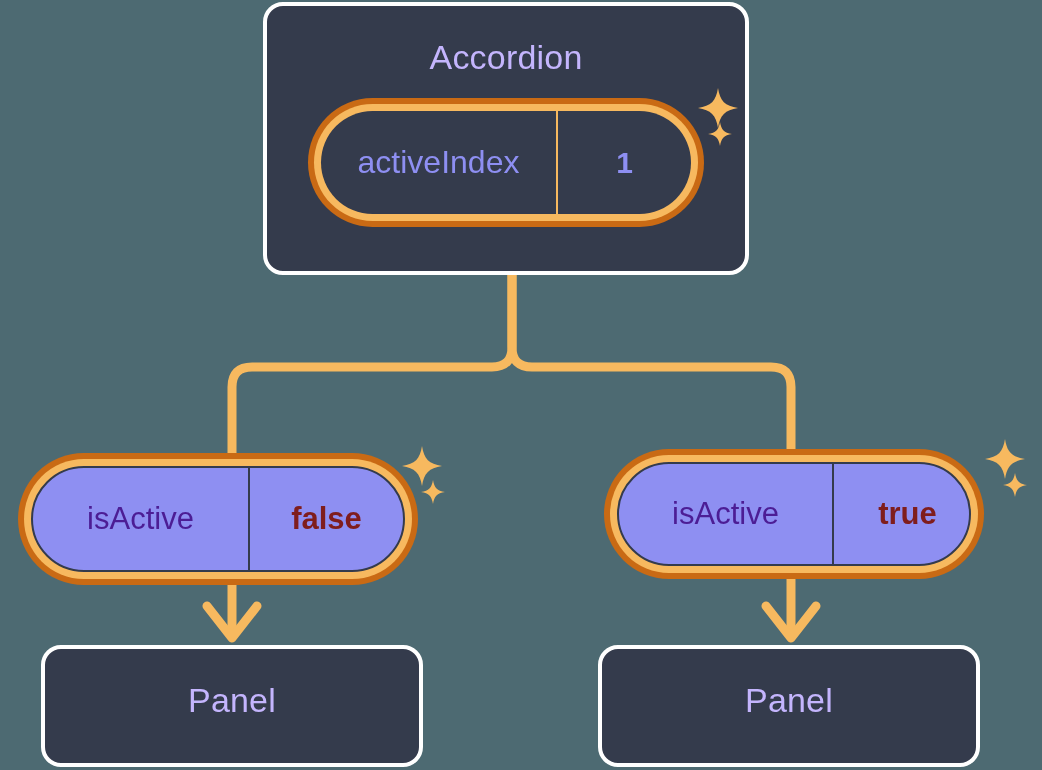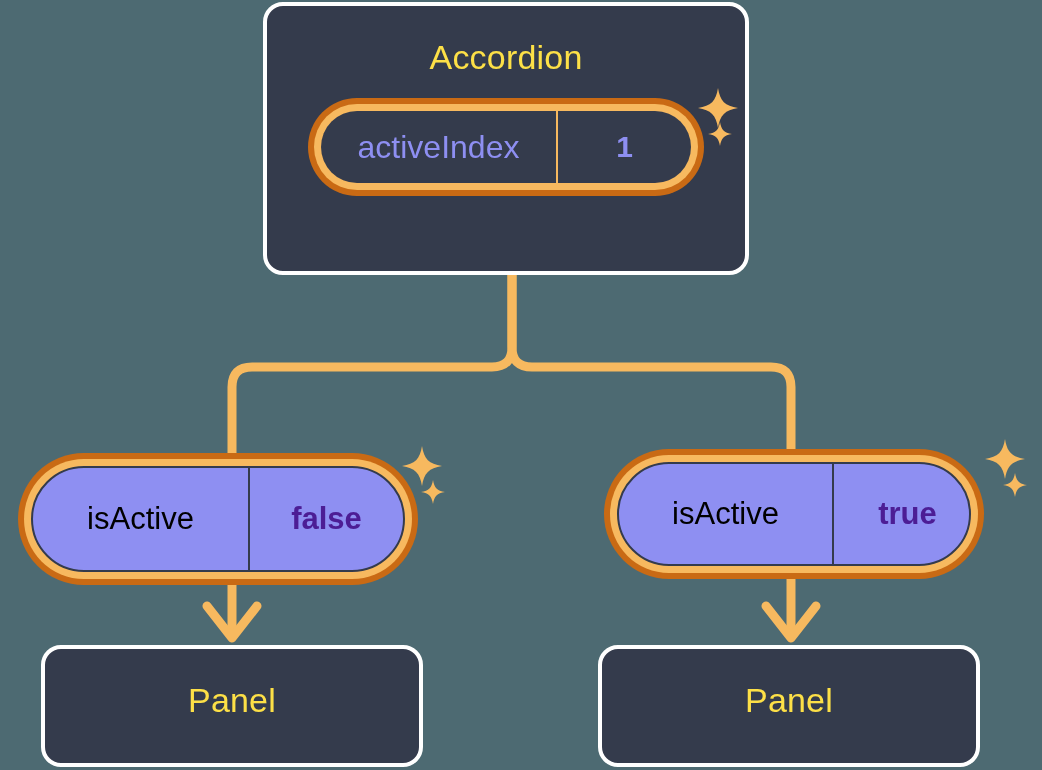--- a/index.html
+++ b/index.html
@@ -35,21 +35,21 @@
     background: #343b4c;
     border: 4px solid #ffffff;
     border-radius: 20px;
     box-sizing: border-box;
   }
   .node-title {
     position: absolute;
     left: 0;
     right: 0;
     text-align: center;
-    color: #fde047;
+    color: #c4b5fd;
     font-size: 34px;
     font-weight: 400;
     letter-spacing: 0.2px;
     white-space: nowrap;
   }
 
   #accordion-box {
     left: 263px;
     top: 2px;
     width: 486px;
@@ -109,21 +109,21 @@
     justify-content: center;
     box-sizing: border-box;
     white-space: nowrap;
   }
 
   
   #pill-activeindex {
     left: 308px;
     top: 98px;
     width: 396px;
-    height: 98px;
+    height: 129px;
     text-align: right;
   }
   #pill-activeindex .pill-face {
     background: #343b4c;
   }
   #pill-activeindex .pill-key {
     flex: 0 0 237px;
     color: #8e8ff2;
     font-size: 32px;
     border-right: 2px solid #f7b95f;
@@ -134,26 +134,26 @@
     font-size: 30px;
     font-weight: 700;
   }
 
   
   .pill-state .pill-face {
     background: #8e8ff2;
     border: 2px solid #343b4c;
   }
   .pill-state .pill-key {
-    color: #000000;
+    color: #4c1d95;
     font-size: 31px;
     border-right: 2px solid #343b4c;
   }
   .pill-state .pill-val {
-    color: #4c1d95;
+    color: #7f1d1d;
     font-size: 31px;
     font-weight: 700;
   }
 
   #pill-isactive-left {
     left: 18px;
     top: 453px;
     width: 400px;
     height: 132px;
   }

